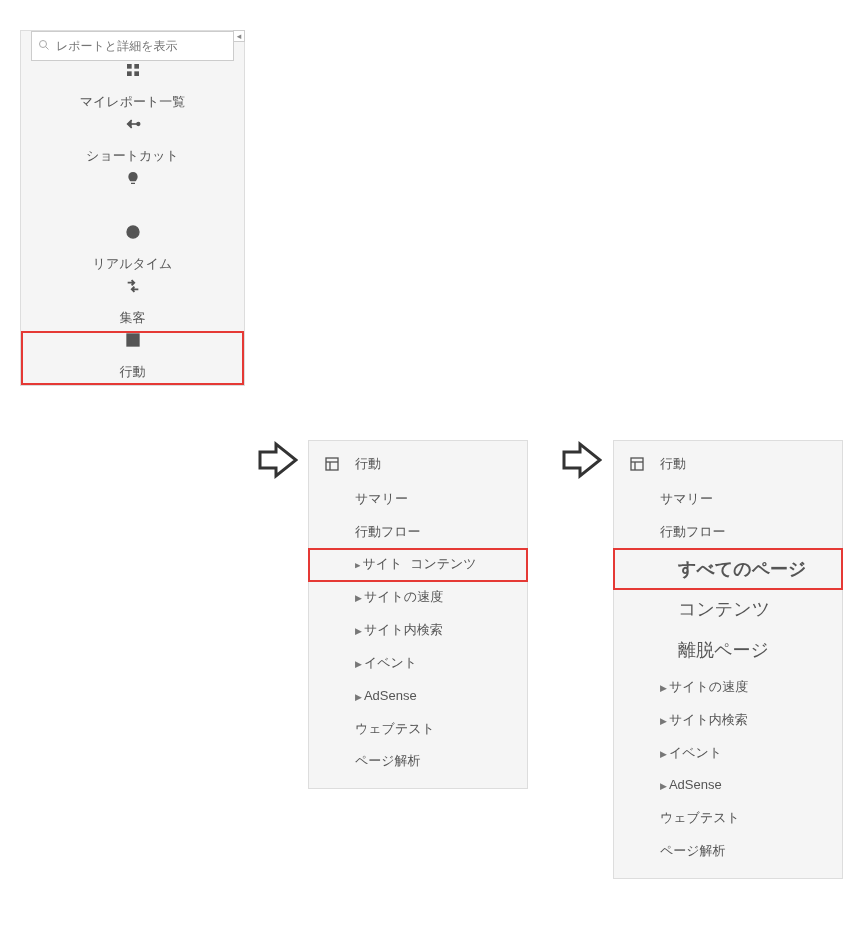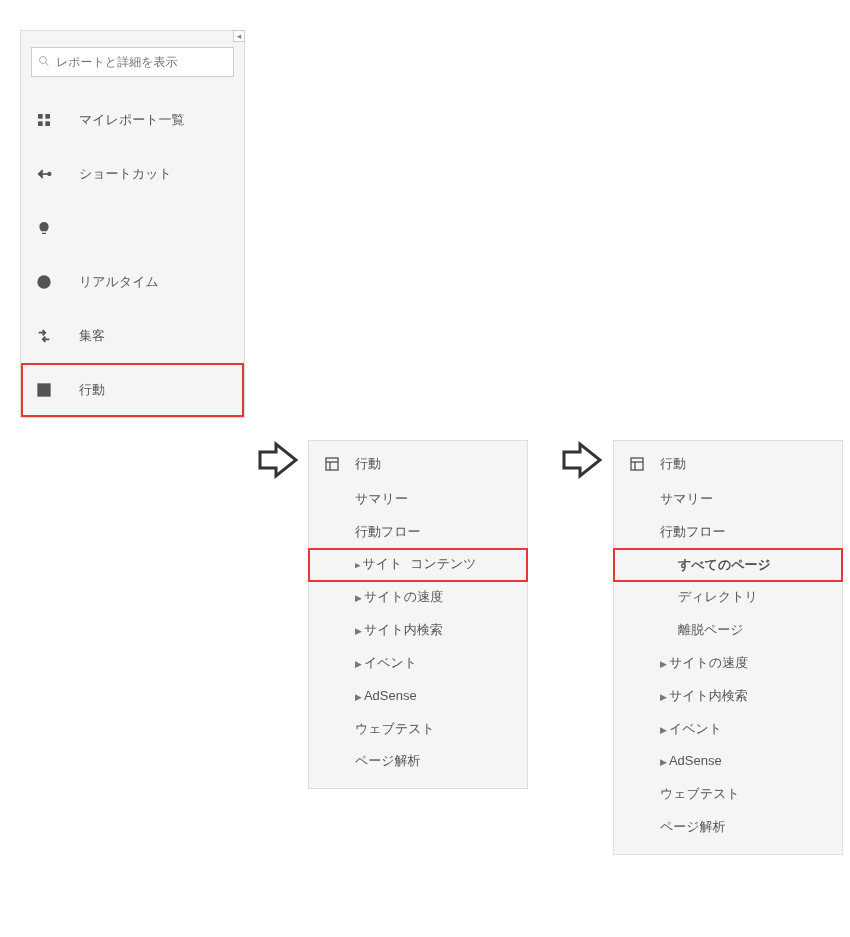--- a/index.html
+++ b/index.html
@@ -24,21 +24,21 @@
     top: -1px; right: -1px;
     width: 12px; height: 12px;
     border: 1px solid #ccc;
     background: #fff;
     font-size: 9px;
     line-height: 10px;
     text-align: center;
     color: #888;
   }
   .search-box {
-    margin: 16px 10px;
+    margin: 0 10px;
     border: 1px solid #ccc;
     background: #fff;
     height: 30px;
     display: flex;
     align-items: center;
     padding: 0 6px;
   }
   .search-box input {
     border: none;
     outline: none;
@@ -48,21 +48,22 @@
     background: transparent;
   }
   .search-icon { color: #aaa; margin-right: 6px; }
   .nav-item {
     display: flex;
     align-items: center;
     padding: 0 14px;
     height: 54px;
     font-size: 13px;
     color: #555;
-    gap: 26px;
+    gap: 14px;
+    flex-direction: column;
   }
   .nav-item.highlighted {
     outline: 2px solid #e53935;
     outline-offset: -2px;
   }
   .nav-icon {
     width: 18px; height: 18px;
     display: flex; align-items: center; justify-content: center;
     color: #555;
   }
@@ -81,21 +82,21 @@
     line-height: 1.6;
   }
   .sub-item.hl {
     outline: 2px solid #e53935;
     outline-offset: -1px;
     font-family: Liberation Mono, monospace;
   }
   .sub-item .caret { font-size: 9px; margin-right: 2px; color: #777; }
   .sub-sub-item {
     padding: 6px 0 6px 64px;
-    font-size: 13px;
+    font-size: 18px;
     color: #555;
     line-height: 1.6;
     white-space: nowrap;
     overflow: hidden;
     text-overflow: ellipsis;
   }
   .sub-sub-item.hl {
     outline: 2px solid #e53935;
     outline-offset: -1px;
     font-weight: bold;
@@ -227,21 +228,21 @@
           <line x1="3" y1="9" x2="21" y2="9"></line>
           <line x1="9" y1="9" x2="9" y2="21"></line>
         </svg>
     </span>
     <span>行動</span>
   </div>
   <div id="panel3-list">
       <div class="sub-item"><span>サマリー</span></div>
       <div class="sub-item"><span>行動フロー</span></div>
       <div class="sub-sub-item hl"><span>すべてのページ</span></div>
-      <div class="sub-sub-item"><span>ディレクトリ</span></div>
+      <div class="sub-sub-item"><span>コンテンツ</span></div>
       <div class="sub-sub-item"><span>離脱ページ</span></div>
       <div class="sub-item"><span class="caret">▶</span><span>サイトの速度</span></div>
       <div class="sub-item"><span class="caret">▶</span><span>サイト内検索</span></div>
       <div class="sub-item"><span class="caret">▶</span><span>イベント</span></div>
       <div class="sub-item"><span class="caret">▶</span><span>AdSense</span></div>
       <div class="sub-item"><span>ウェブテスト</span></div>
       <div class="sub-item"><span>ページ解析</span></div>
     </div>
 </div>
 

